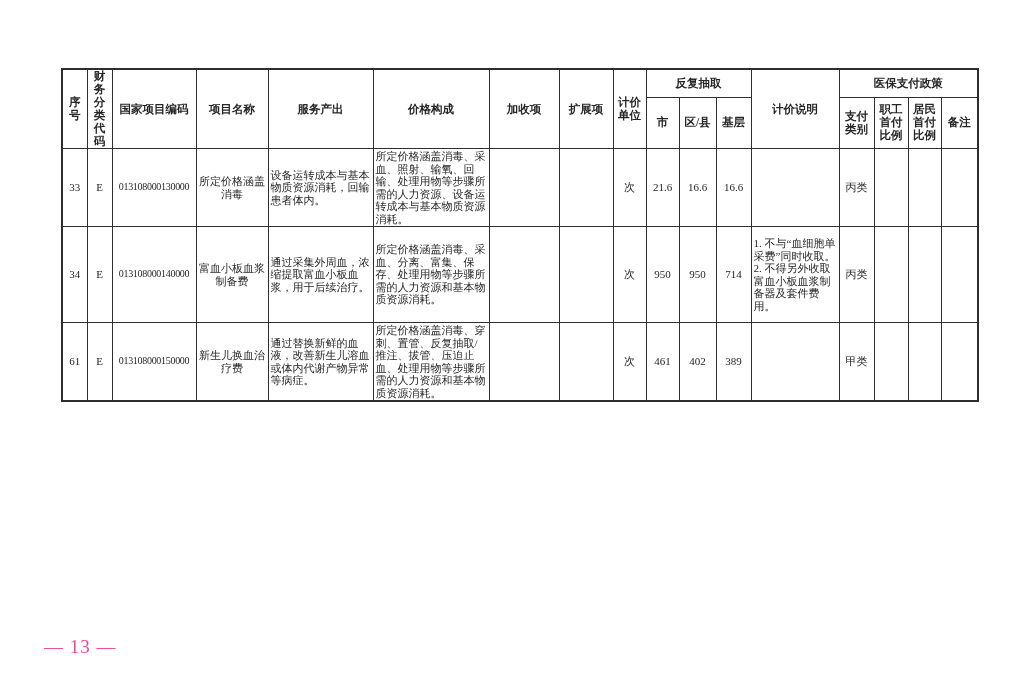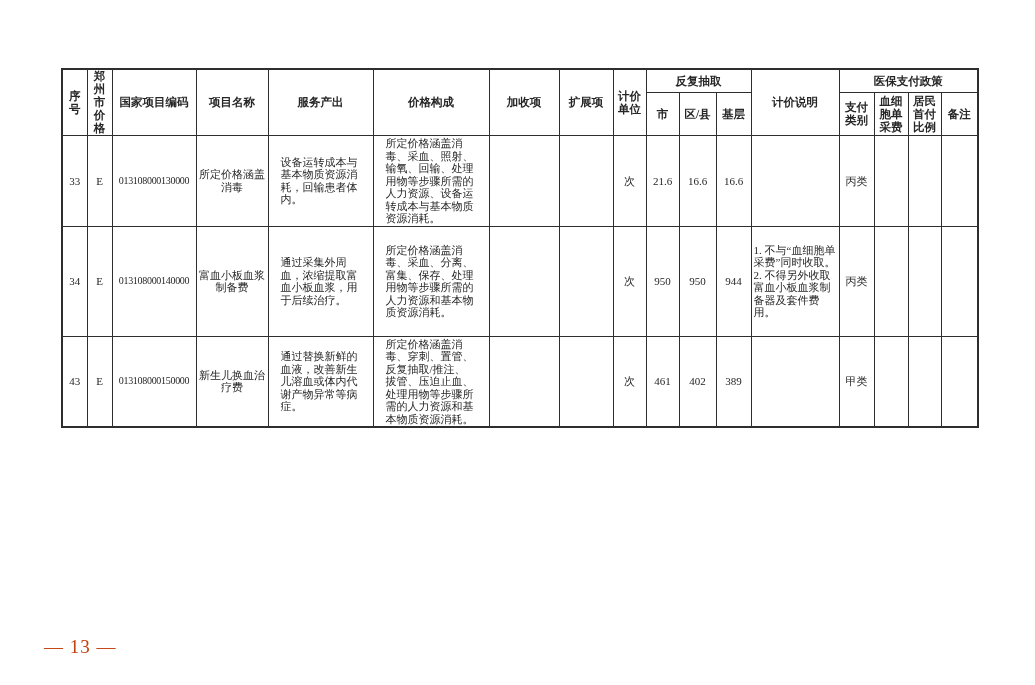--- a/index.html
+++ b/index.html
@@ -24,31 +24,31 @@
     font-weight:bold;
     font-size:11.5px; line-height:13px;
     text-align:center;
     padding:0 1px;
   }
   td {
     font-size:11px; line-height:12.5px;
     padding:0 1px;
     text-align:center;
   }
-  td.left { text-align:left; padding:1px 12px;font-family:Liberation Serif, serif; }
+  td.left { text-align:left; padding:1px 2px;font-family:Liberation Serif, serif; }
   td.code { font-size:10px; letter-spacing:-0.3px; white-space:nowrap; }
-  td.note { text-align:left; padding:17px 2px; white-space:pre-line; }
+  td.note { text-align:left; padding:10px 2px; white-space:pre-line; }
   tr.h-group { height:22px; }
   tr.h-sub   { height:40px; }
   tr.r1 { height:72px; }
   tr.r2 { height:78px; }
   tr.r3 { height:78px; }
   .page-number {
     position:absolute; left:44px; top:636px;
-    font-size:19px; line-height:22px; color:#c2410c;
+    font-size:19px; line-height:22px; color:#ec4899;
     letter-spacing:1px;
   }
 </style>
 </head>
 <body>
 
 <table class="price-table">
   <colgroup>
     <col style="width:25px">
       <col style="width:25px">
@@ -64,38 +64,38 @@
       <col style="width:35px">
     <col style="width:88px">
       <col style="width:35px">
       <col style="width:34px">
     <col style="width:33px">
       <col style="width:37px">
   </colgroup>
   <thead>
     <tr class="h-group">
       <th rowspan="2">序号</th>
-      <th rowspan="2">郑州市价格</th>
+      <th rowspan="2">财务分类代码</th>
       <th rowspan="2">国家项目编码</th>
       <th rowspan="2">项目名称</th>
       <th rowspan="2">服务产出</th>
       <th rowspan="2">价格构成</th>
       <th rowspan="2">加收项</th>
       <th rowspan="2">扩展项</th>
       <th rowspan="2">计价单位</th>
       <th colspan="3">反复抽取</th>
       <th rowspan="2">计价说明</th>
       <th colspan="4">医保支付政策</th>
     </tr>
     <tr class="h-sub">
       <th>市</th>
       <th>区/县</th>
       <th>基层</th>
       <th>支付类别</th>
-      <th>血细胞单采费</th>
+      <th>职工首付比例</th>
       <th>居民首付比例</th>
       <th>备注</th>
     </tr>
   </thead>
   <tbody>
     <tr class="r1">
       <td>33</td>
       <td>E</td>
       <td class="code">013108000130000</td>
       <td>所定价格涵盖消毒</td>
@@ -118,30 +118,30 @@
       <td>E</td>
       <td class="code">013108000140000</td>
       <td>富血小板血浆制备费</td>
       <td class="left">通过采集外周血，浓缩提取富血小板血浆，用于后续治疗。</td>
       <td class="left">所定价格涵盖消毒、采血、分离、富集、保存、处理用物等步骤所需的人力资源和基本物质资源消耗。</td>
       <td></td>
       <td></td>
       <td>次</td>
       <td>950</td>
       <td>950</td>
-      <td>944</td>
+      <td>714</td>
       <td class="note">1. 不与“血细胞单采费”同时收取。
 2. 不得另外收取富血小板血浆制备器及套件费用。</td>
       <td>丙类</td>
       <td></td>
       <td></td>
       <td></td>
     </tr>
     <tr class="r3">
-      <td>43</td>
+      <td>61</td>
       <td>E</td>
       <td class="code">013108000150000</td>
       <td>新生儿换血治疗费</td>
       <td class="left">通过替换新鲜的血液，改善新生儿溶血或体内代谢产物异常等病症。</td>
       <td class="left">所定价格涵盖消毒、穿刺、置管、反复抽取/推注、拔管、压迫止血、处理用物等步骤所需的人力资源和基本物质资源消耗。</td>
       <td></td>
       <td></td>
       <td>次</td>
       <td>461</td>
       <td>402</td>

